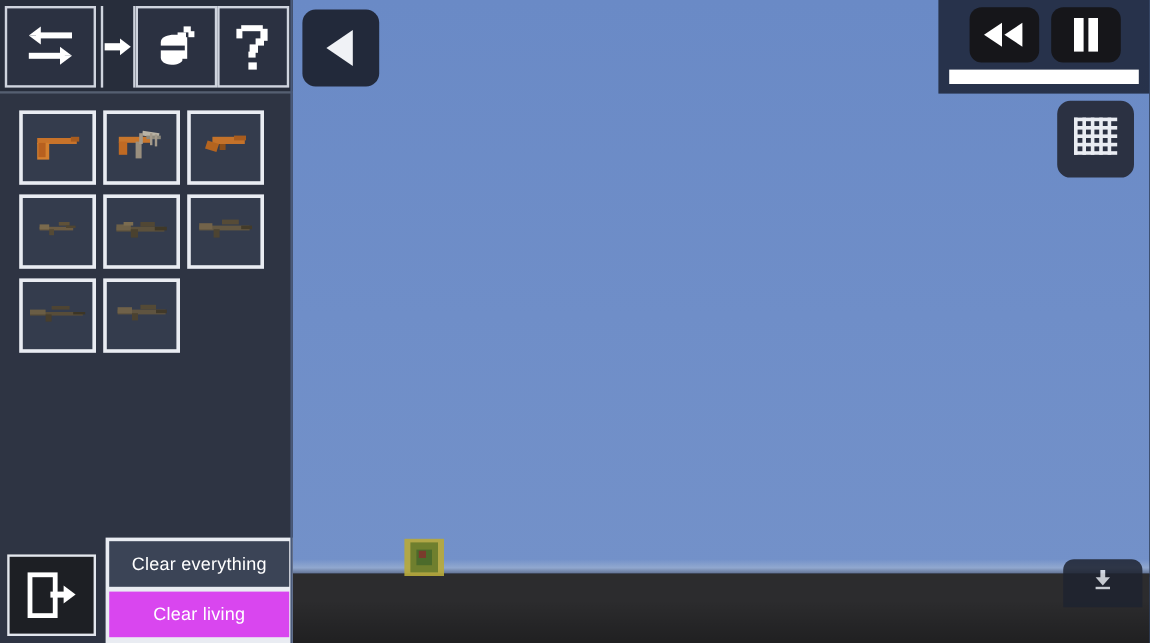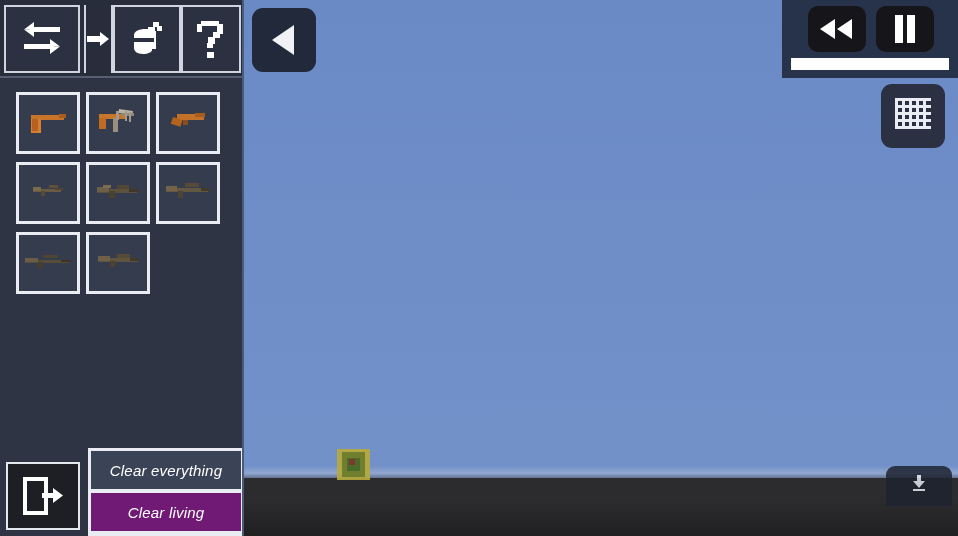--- a/index.html
+++ b/index.html
@@ -176,33 +176,32 @@
     display: flex; align-items: center; justify-content: center;
   }
 
   
   .clear-group {
     position: absolute; left: 88px; top: 448px;
     width: 156px; height: 88px;
     background: #e9ecf2;
     padding: 3px;
     box-sizing: border-box;
-    font-style: italic;
   }
   .clear-btn {
     width: 150px; height: 38px;
     box-sizing: border-box;
     display: flex; align-items: center; justify-content: center;
     color: #ffffff;
     font-size: 15px;
     letter-spacing: .2px;
     cursor: pointer;
   }
   .clear-btn.top    { background: #3b4456; margin-bottom: 4px; }
-  .clear-btn.bottom { background: #701a75; }
+  .clear-btn.bottom { background: #d946ef; }
 
   
   .collapse-btn {
     position: absolute; left: 252px; top: 8px;
     width: 64px; height: 64px;
     background: #22293a;
     border-radius: 11px;
     cursor: pointer;
     display: flex; align-items: center; justify-content: center;
   }

